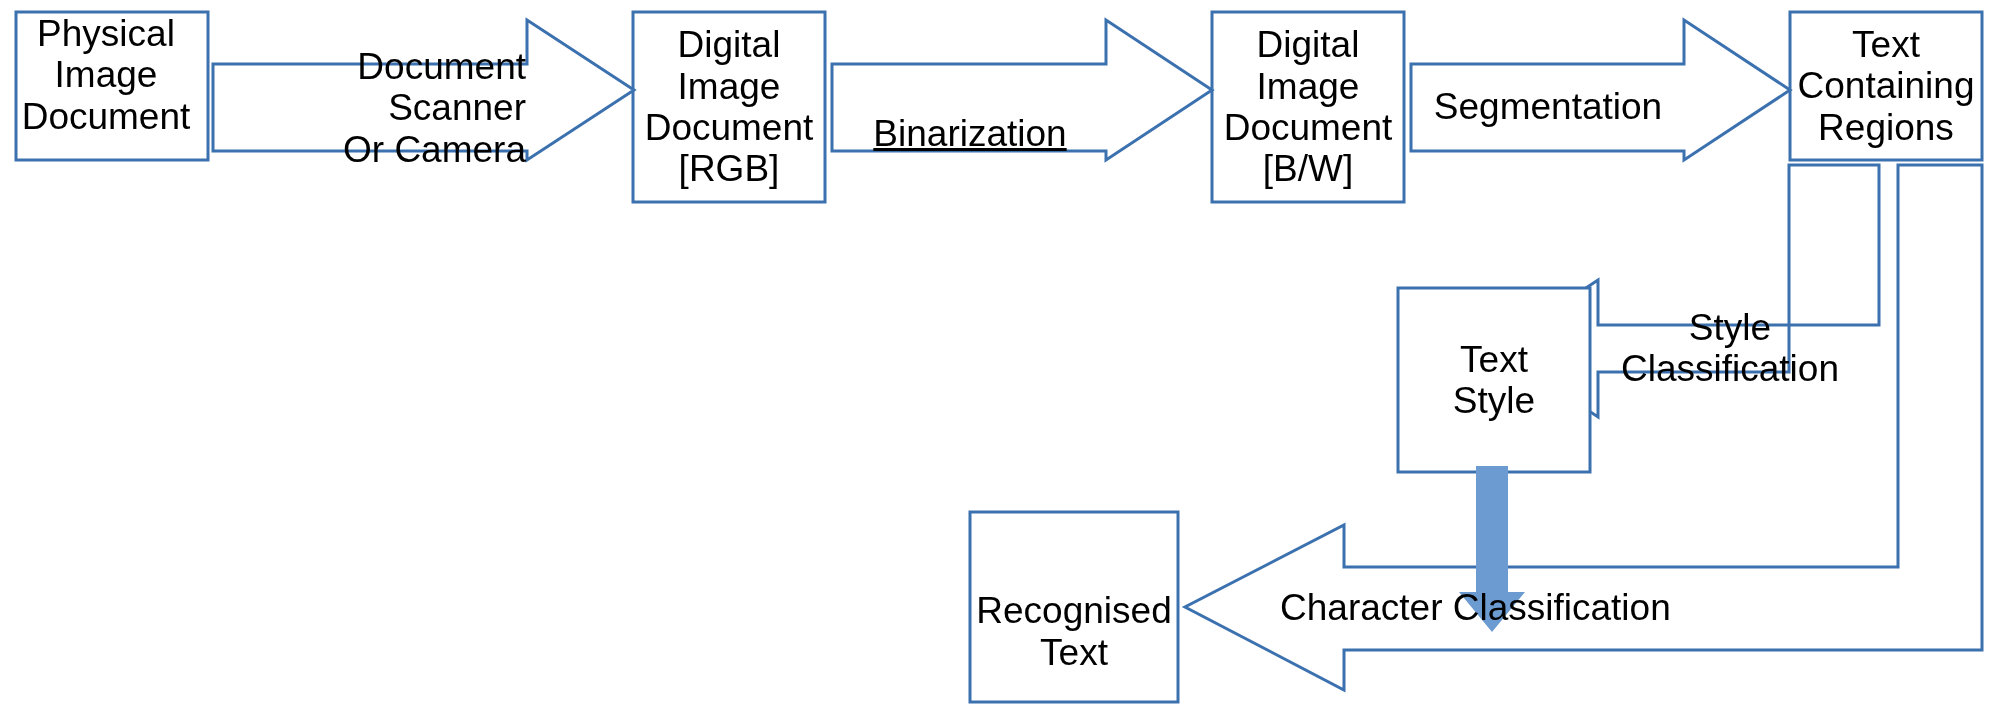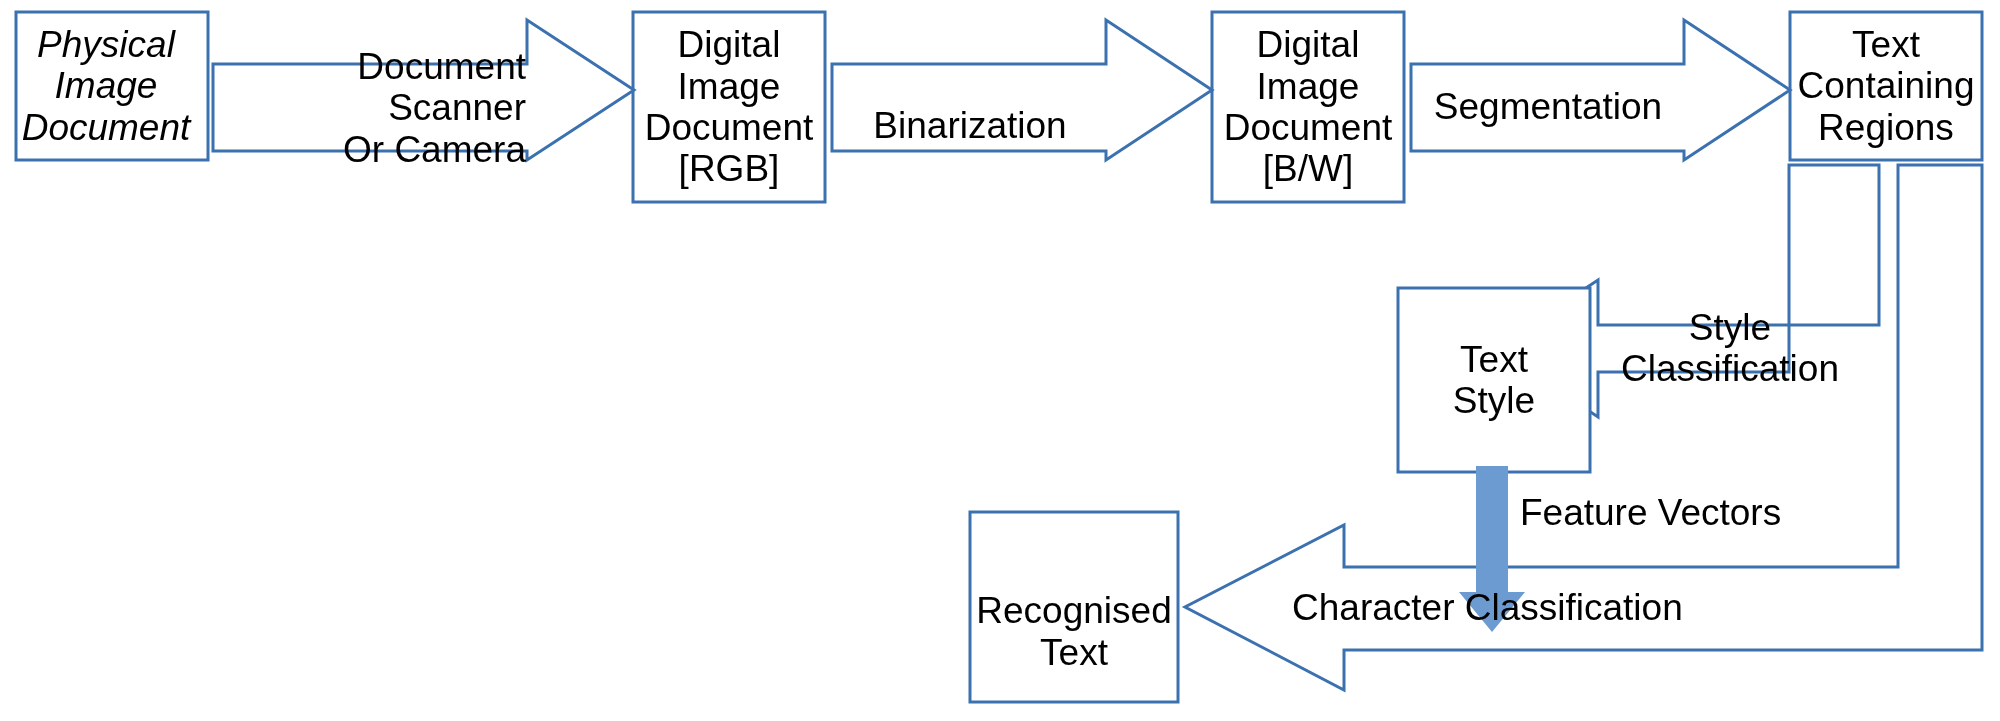--- a/index.html
+++ b/index.html
@@ -80,21 +80,21 @@
     <polygon class="shape-outline" points="1898,165 1982,165 1982,650 1344,650 1344,690 1185,607 1344,525 1344,567 1898,567"></polygon>
 
     <rect class="shape-outline" x="1398" y="288" width="192" height="184"></rect>
 
     <rect class="shape-outline" x="970" y="512" width="208" height="190"></rect>
 
     <polygon class="shape-filled" points="1476,466 1508,466 1508,592 1525,592 1492,632 1459,592 1476,592"></polygon>
 
   </svg>
 
-  <div class="node-label" style="left:16px; top:12px; width:180px; height:148px;font-style:italic;">Physical
+  <div class="node-label" style="left:16px; top:1px; width:180px; height:148px;">Physical
 Image
 Document</div>
 
   <div class="node-label" style="left:633px; top:12px; width:192px; height:190px;">Digital
 Image
 Document
 [RGB]</div>
 
   <div class="node-label" style="left:1212px; top:12px; width:192px; height:190px;">Digital
 Image
@@ -107,24 +107,23 @@
 
   <div class="node-label" style="left:1398px; top:288px; width:192px; height:184px;">Text
 Style</div>
 
   <div class="node-label" style="left:966px; top:512px; width:216px; height:239px;">Recognised
 Text</div>
 
   <div class="edge-label" style="left:216px; top:46px; width:310px; height:124px;text-align:right;">Document Scanner
 Or Camera</div>
 
-  <div class="edge-label" style="left:836px; top:72px; width:268px; height:108px;">Binarization</div>
+  <div class="edge-label" style="left:836px; top:80px; width:268px; height:108px;text-decoration:underline;">Binarization</div>
 
   <div class="edge-label" style="left:1414px; top:64px; width:268px; height:86px;">Segmentation</div>
 
   <div class="edge-label" style="left:1600px; top:258px; width:260px; height:180px;">Style
 Classification</div>
 
-  <div class="edge-label" style="left:1520px; top:490px; width:290px; height:46px; justify-content:flex-start;">Feature Vectors</div>
 
-  <div class="edge-label" style="left:1280px; top:585px; width:430px; height:46px; justify-content:flex-start;margin-left:12px;">Character Classification</div>
+  <div class="edge-label" style="left:1280px; top:585px; width:430px; height:46px; justify-content:flex-start;">Character Classification</div>
 
 </div>
 
 </body></html>

